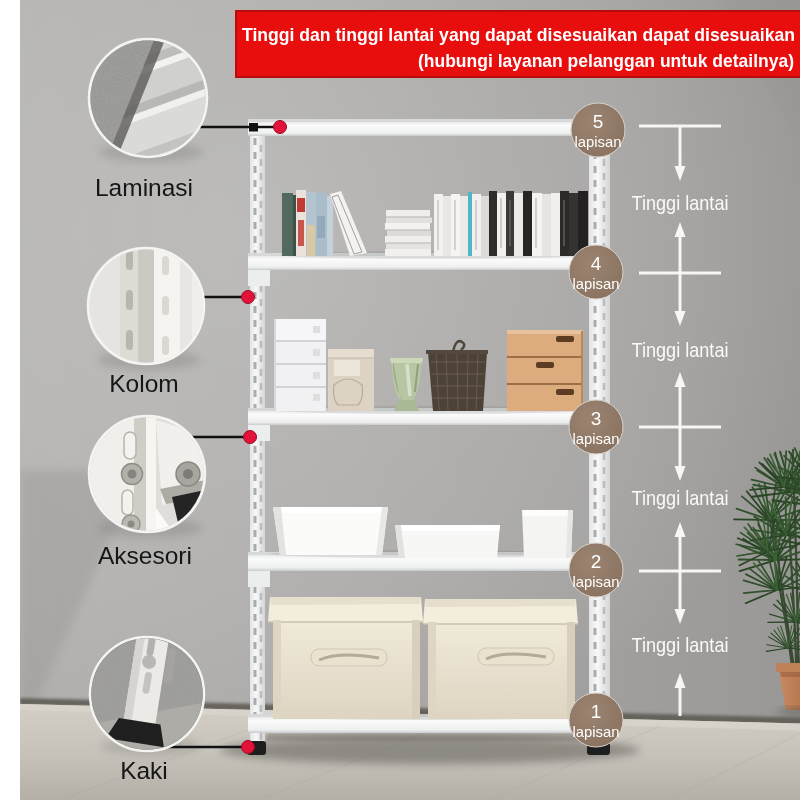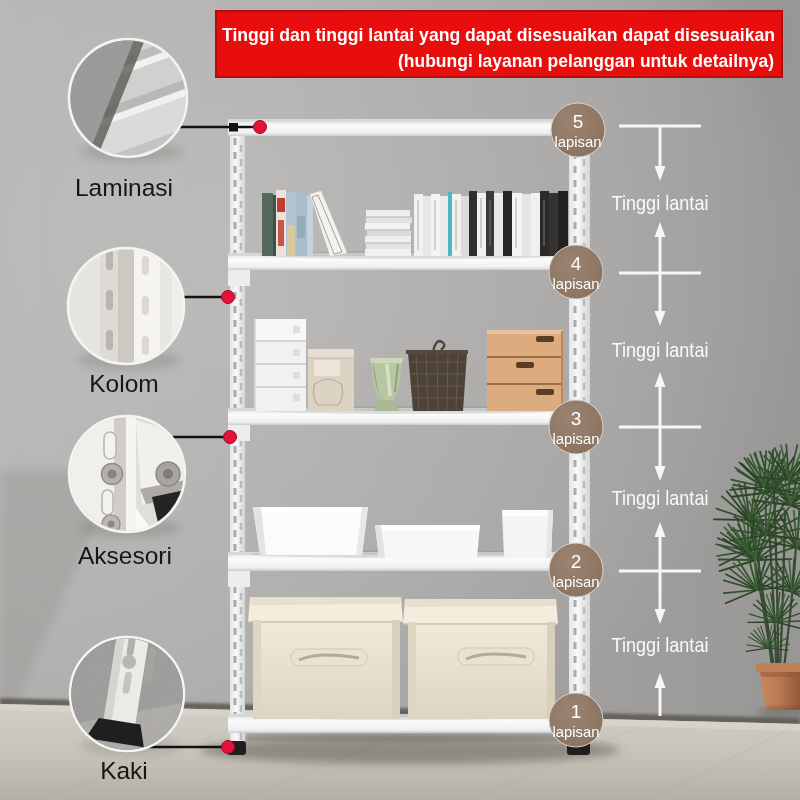--- a/index.html
+++ b/index.html
@@ -1,17 +1,17 @@
 <!DOCTYPE html>
 <html><head>
 <meta charset="utf-8">
 <style>
   html,body{margin:0;padding:0;}
   body{width:800px;height:800px;overflow:hidden;font-family:"Liberation Sans",sans-serif;}
-  #stage{position:relative;width:648px;height:800px;background:#b1afac;}
+  #stage{position:relative;width:648px;height:800px;background:#b1afac;margin-left:20px;}
   svg text{font-family:"Liberation Sans",sans-serif;}
 </style>
 </head>
 <body>
 <div id="stage">
 <svg width="800" height="800" viewBox="0 0 800 800" xmlns="http://www.w3.org/2000/svg">
 <defs>
   <linearGradient id="wallg" x1="0" y1="0" x2="1" y2="0">
     <stop offset="0" stop-color="#b6b5b3"></stop>
     <stop offset="0.35" stop-color="#b0afad"></stop>

